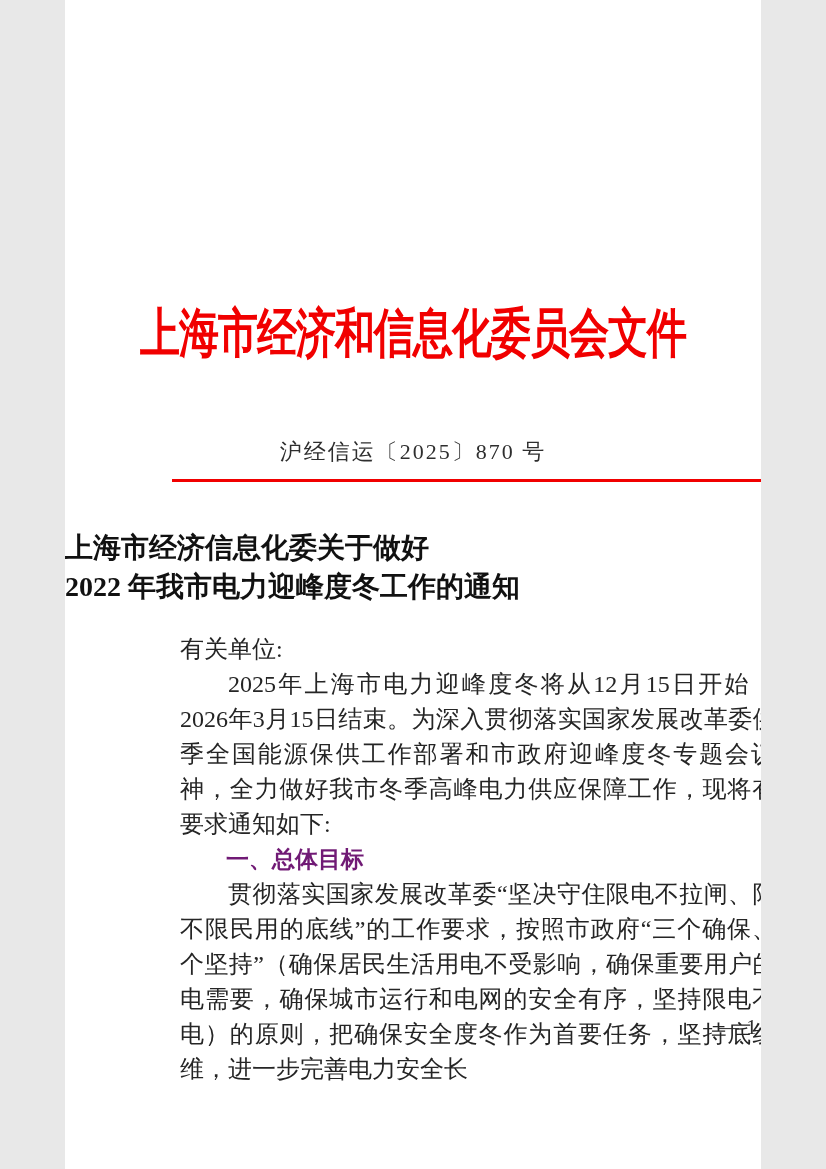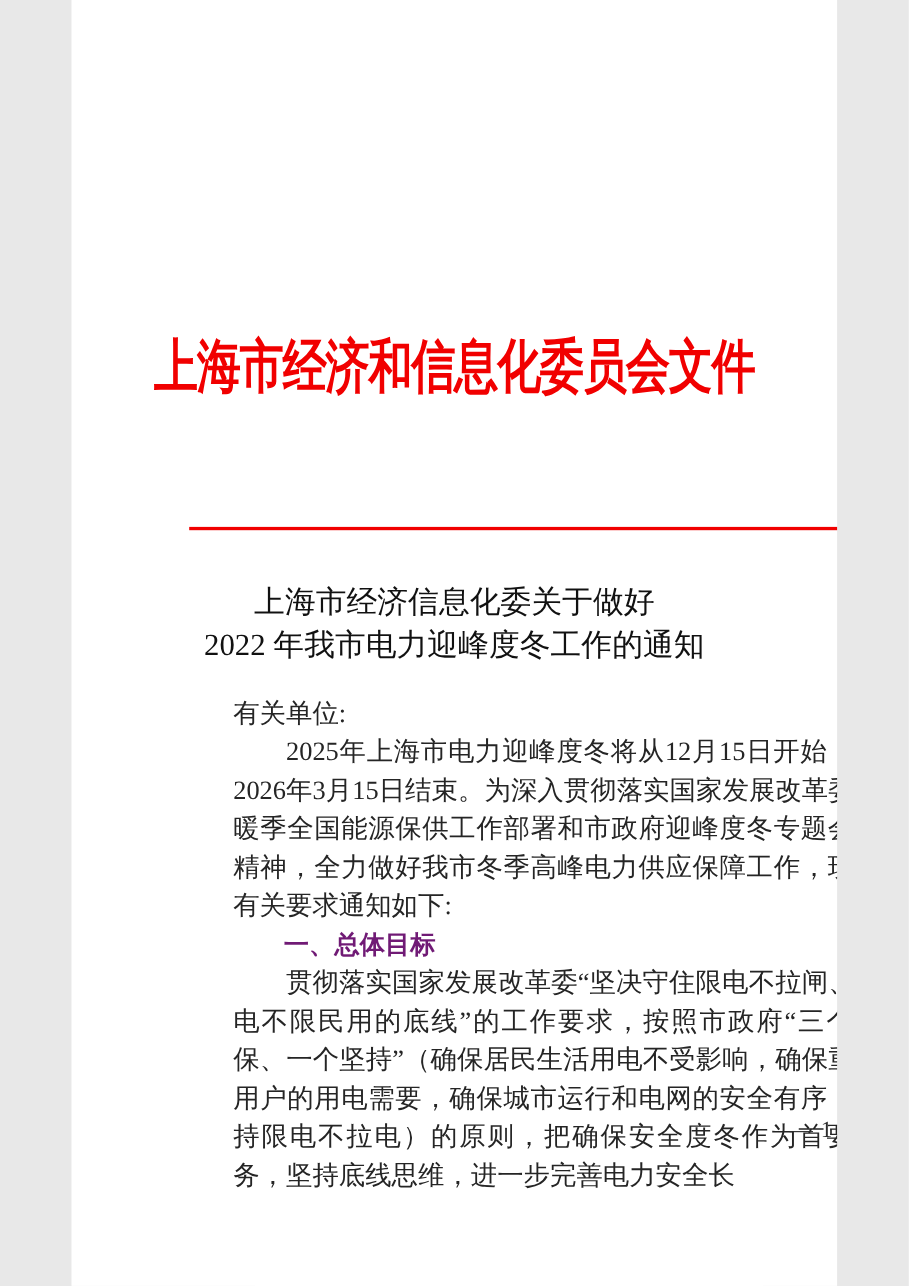--- a/index.html
+++ b/index.html
@@ -44,37 +44,36 @@
     left: 107px;
     width: 628px;
     height: 3px;
     background: #f10000;
   }
   .doc-title {
     position: absolute;
     top: 528px;
     left: 0;
     width: 100%;
-    text-align: center;
     font-size: 28px;
-    font-weight: normal;
+    font-weight: bold;
     line-height: 39px;
     color: #111111;
   }
   .body-text {
     position: absolute;
     top: 632px;
     left: 115px;
     width: 621px;
     font-size: 24px;
     line-height: 35px;
     text-align: justify;
     color: #252525;
   }
-  .body-text p { text-indent: 2em; margin-left: 32px; }
+  .body-text p { text-indent: 2em; }
   .body-text p.no-indent { text-indent: 0; }
   .section-heading {
     text-indent: 2em;
     font-family: "DejaVu Sans", "Liberation Sans", sans-serif;
     font-weight: bold;
     font-size: 23px;
     color: #701a75;
   }
   .page-number {
     position: absolute;
@@ -87,20 +86,21 @@
     color: #2e2e2e;
   }
 </style>
 </head>
 <body>
 
 <div class="page">
 
   <div class="org-title">上海市经济和信息化委员会文件</div>
 
+  <div class="doc-number">沪经信运〔2025〕870 号</div>
 
   <div class="red-divider"></div>
 
   <div class="doc-title">
     <div>上海市经济信息化委关于做好</div>
     <div>2022 年我市电力迎峰度冬工作的通知</div>
   </div>
 
   <div class="body-text">
     <p class="no-indent">有关单位:</p>

